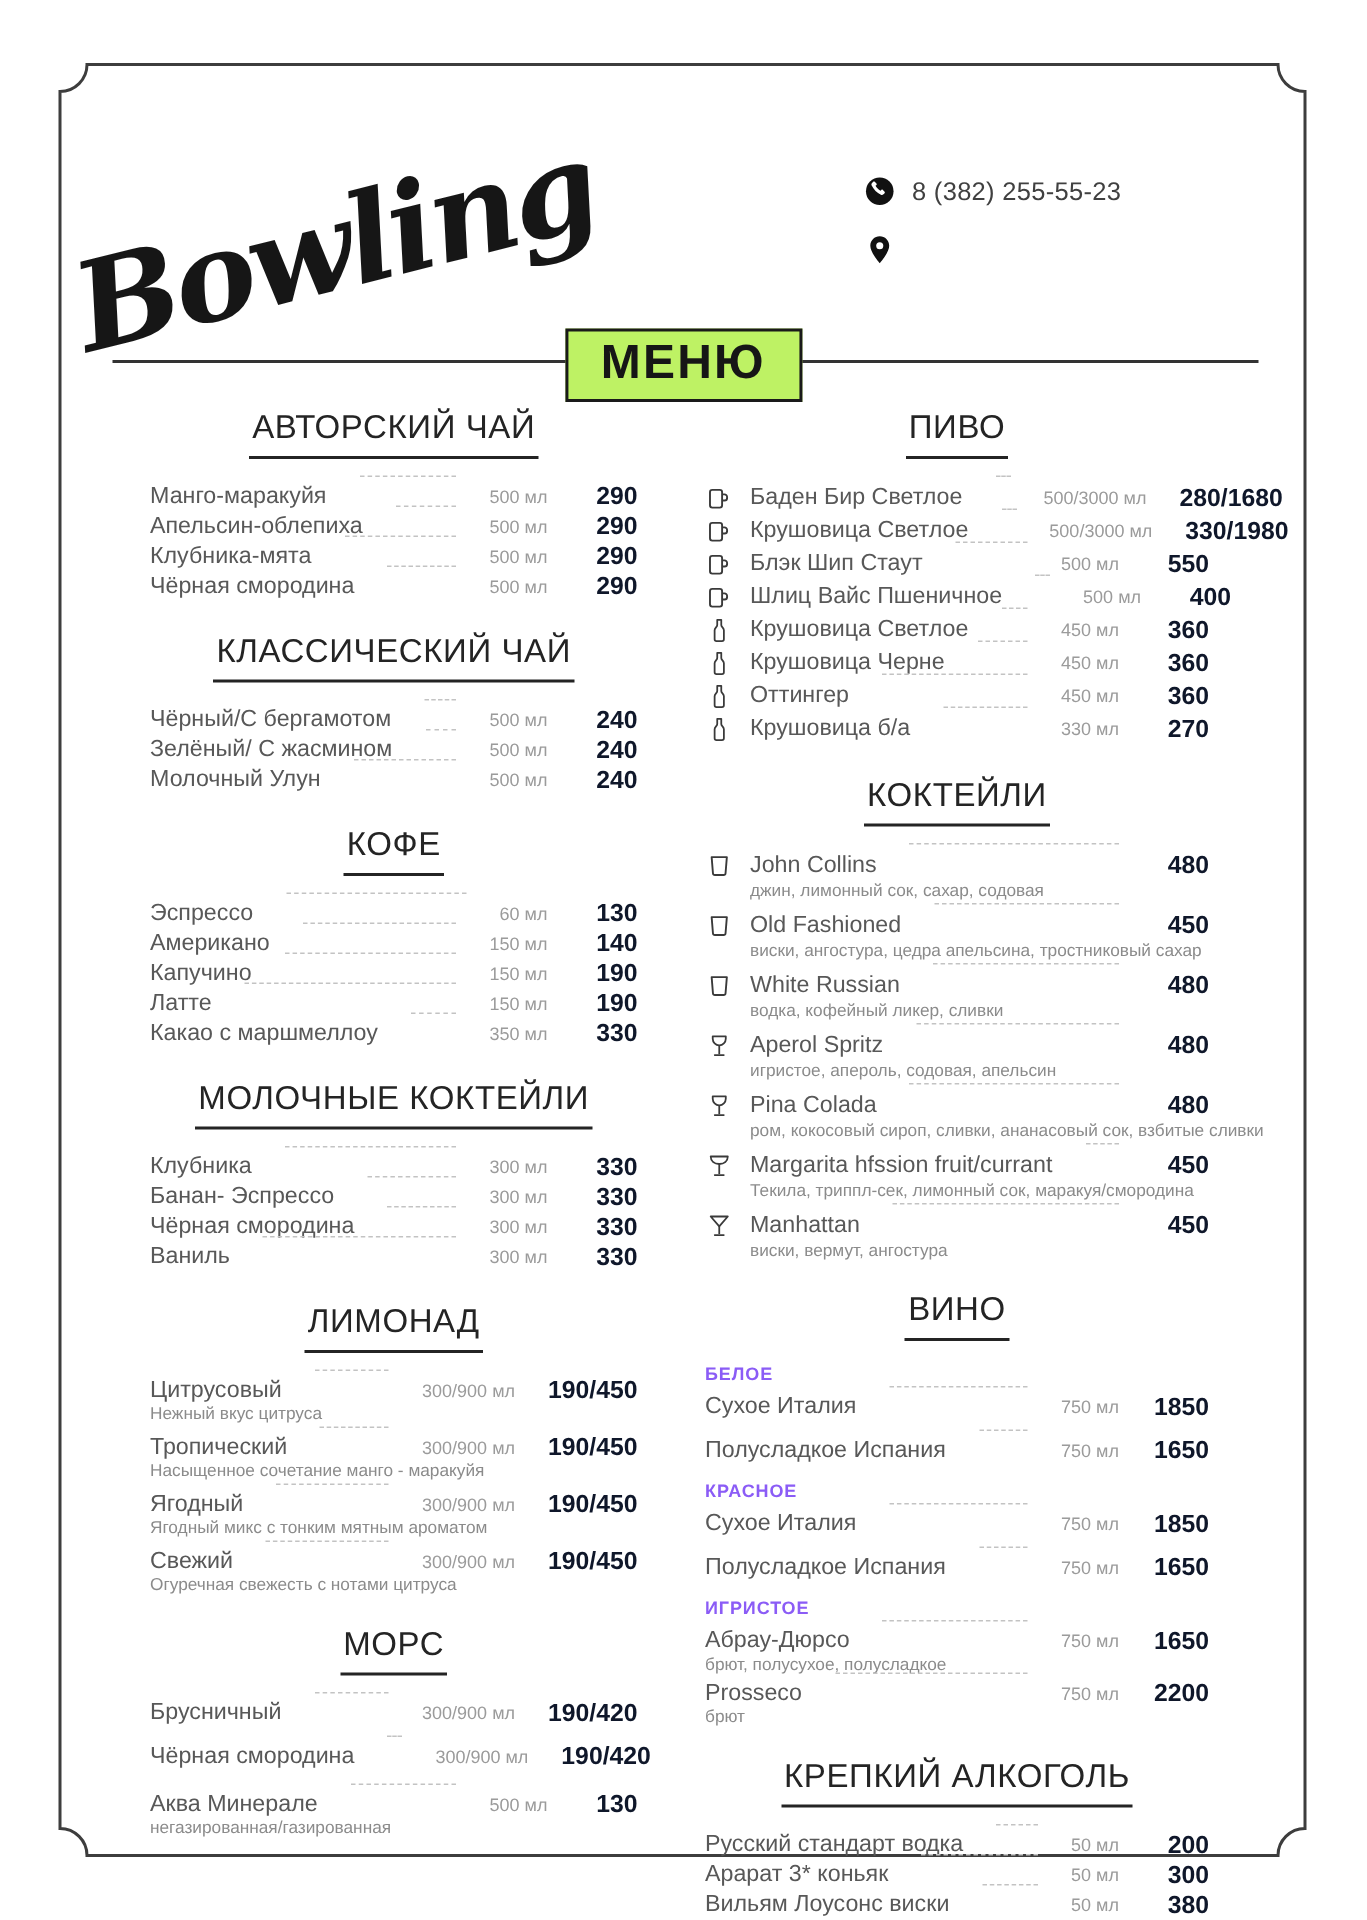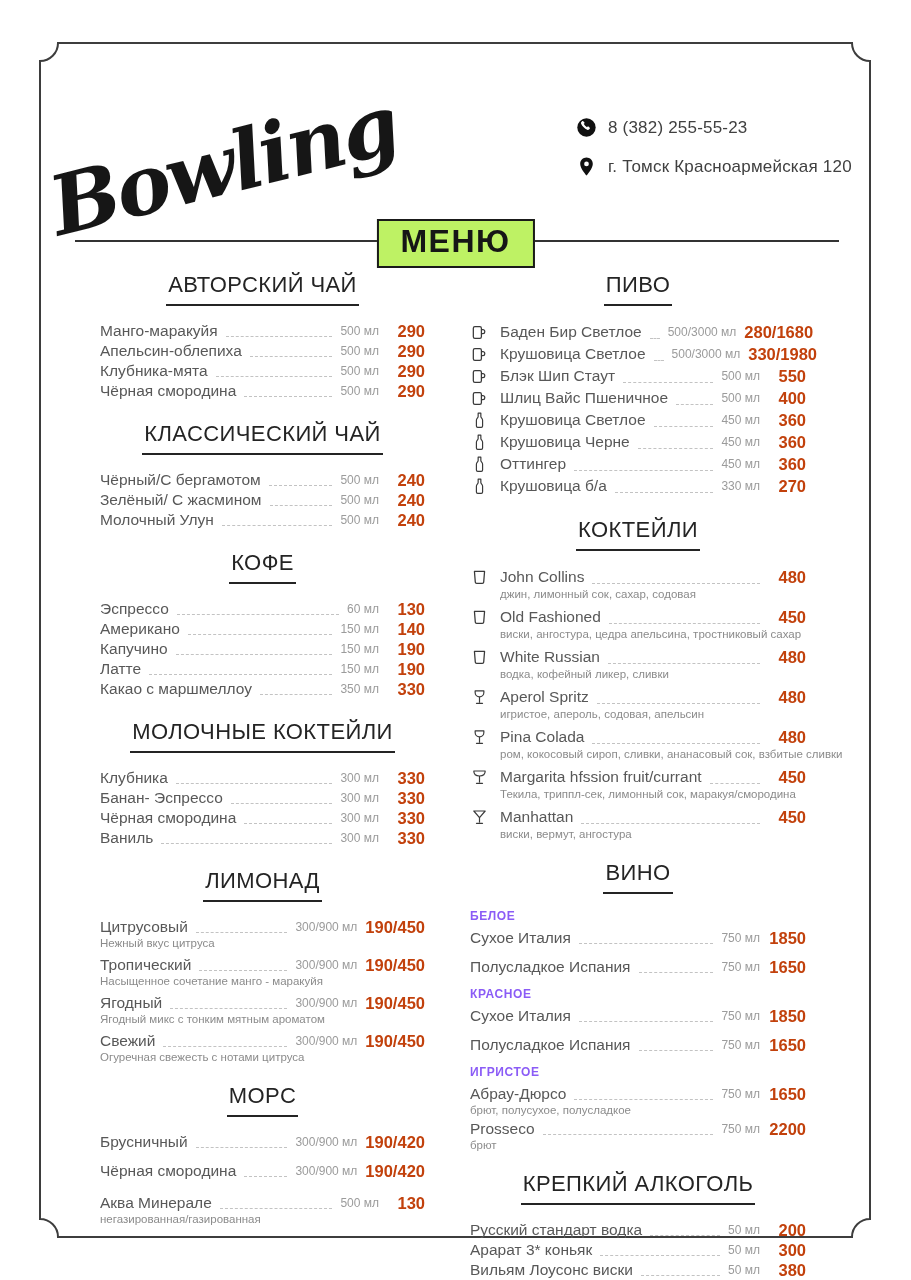--- a/index.html
+++ b/index.html
@@ -28,29 +28,29 @@
   .col{position:absolute;top:272px;width:325px;}
   #col-left{left:100px;}
   #col-right{left:470px;width:336px;}
 
   .section{margin-bottom:20px;}
   .sec-title-wrap{text-align:center;margin-bottom:15px;}
   .sec-title{display:inline-block;font-size:22px;font-weight:400;color:#242424;
              letter-spacing:0.4px;border-bottom:2px solid #242424;padding:0 2px 6px;}
 
   .menu-item{position:relative;}
-  .row{display:flex;align-items:flex-end;gap:8px;height:20px;line-height:20px;}
+  .row{display:flex;align-items:flex-start;gap:22px;height:20px;line-height:20px;}
   .with-icon{padding-left:30px;}
   .with-icon .row{height:22px;line-height:22px;}
   .item-icon{position:absolute;left:0;top:1px;width:19px;height:21px;color:#3a3a3a;}
   .item-icon svg{width:100%;height:100%;display:block;}
   .iname{font-size:15.5px;color:#585858;white-space:nowrap;}
   .leader{flex:1;min-width:10px;border-bottom:1.7px dashed #c3c3c3;transform:translateY(-4px);}
   .isize{font-size:12px;color:#9b9b9b;white-space:nowrap;}
-  .iprice{font-size:16.5px;font-weight:700;color:#c2410c;white-space:nowrap;min-width:38px;text-align:right;}
+  .iprice{font-size:16.5px;font-weight:700;color:#0f172a;white-space:nowrap;min-width:38px;text-align:right;}
   .idesc{font-size:11.5px;color:#8b8b8b;line-height:12px;white-space:nowrap;}
   .has-desc{margin-bottom:6px;}
   .roomy .menu-item{margin-bottom:9px;}
   .roomy .menu-item.has-desc{margin-bottom:3px;}
   .gap-before{margin-top:12px;}
   .group-label{font-size:12px;font-weight:700;color:#8b5cf6;letter-spacing:0.6px;margin:0 0 5px;}
   .menu-item + .group-label{margin-top:10px;}
 </style>
 </head>
 <body>
@@ -73,21 +73,20 @@
       </span>
       <span class="ctext">8 (382) 255-55-23</span>
     </div>
     <div class="contact-row">
       <span class="cicon">
         <svg viewBox="0 0 24 24">
             <path d="M12 1.8c4 0 7.2 3.2 7.2 7.2 0 5.2-7.2 13.2-7.2 13.2S4.8 14.2 4.8 9c0-4 3.2-7.2 7.2-7.2z" fill="#111"></path>
           <circle cx="12" cy="9" r="2.7" fill="#fff"></circle>
         </svg>
       </span>
-      <span class="ctext">г. Томск Красноармейская 120</span>
     </div>
   </div>
 
   <div class="banner-line"></div>
   <div class="menu-box">
     <span>МЕНЮ</span>
   </div>
 
   <section class="col" id="col-left">
       <div class="section">

